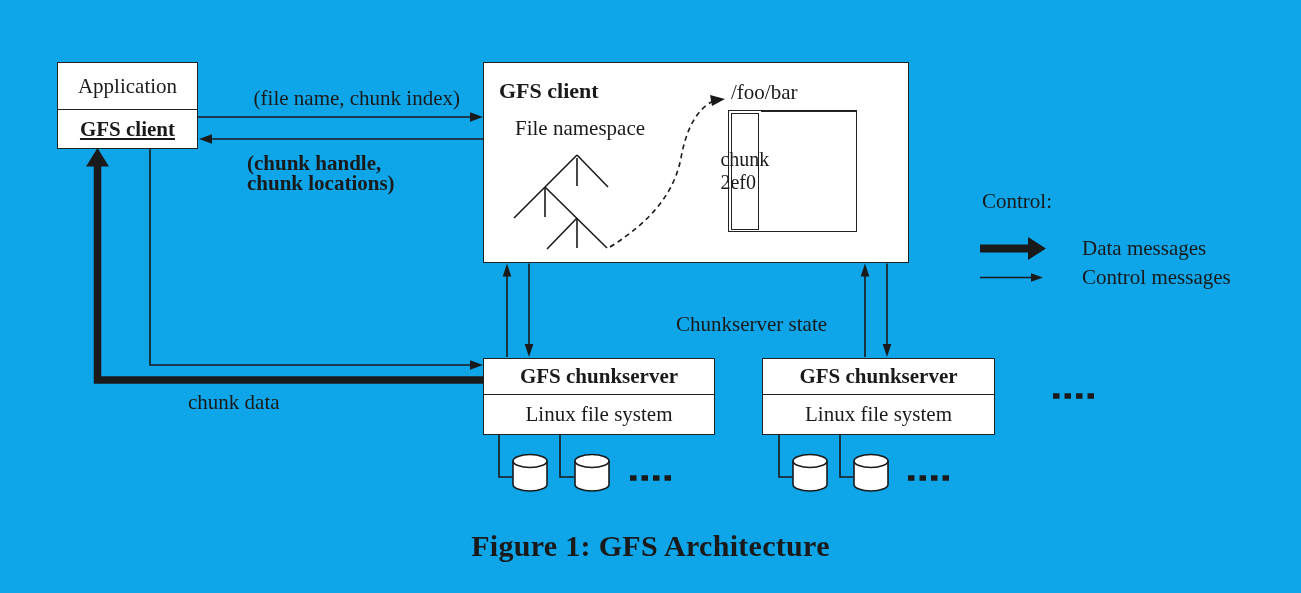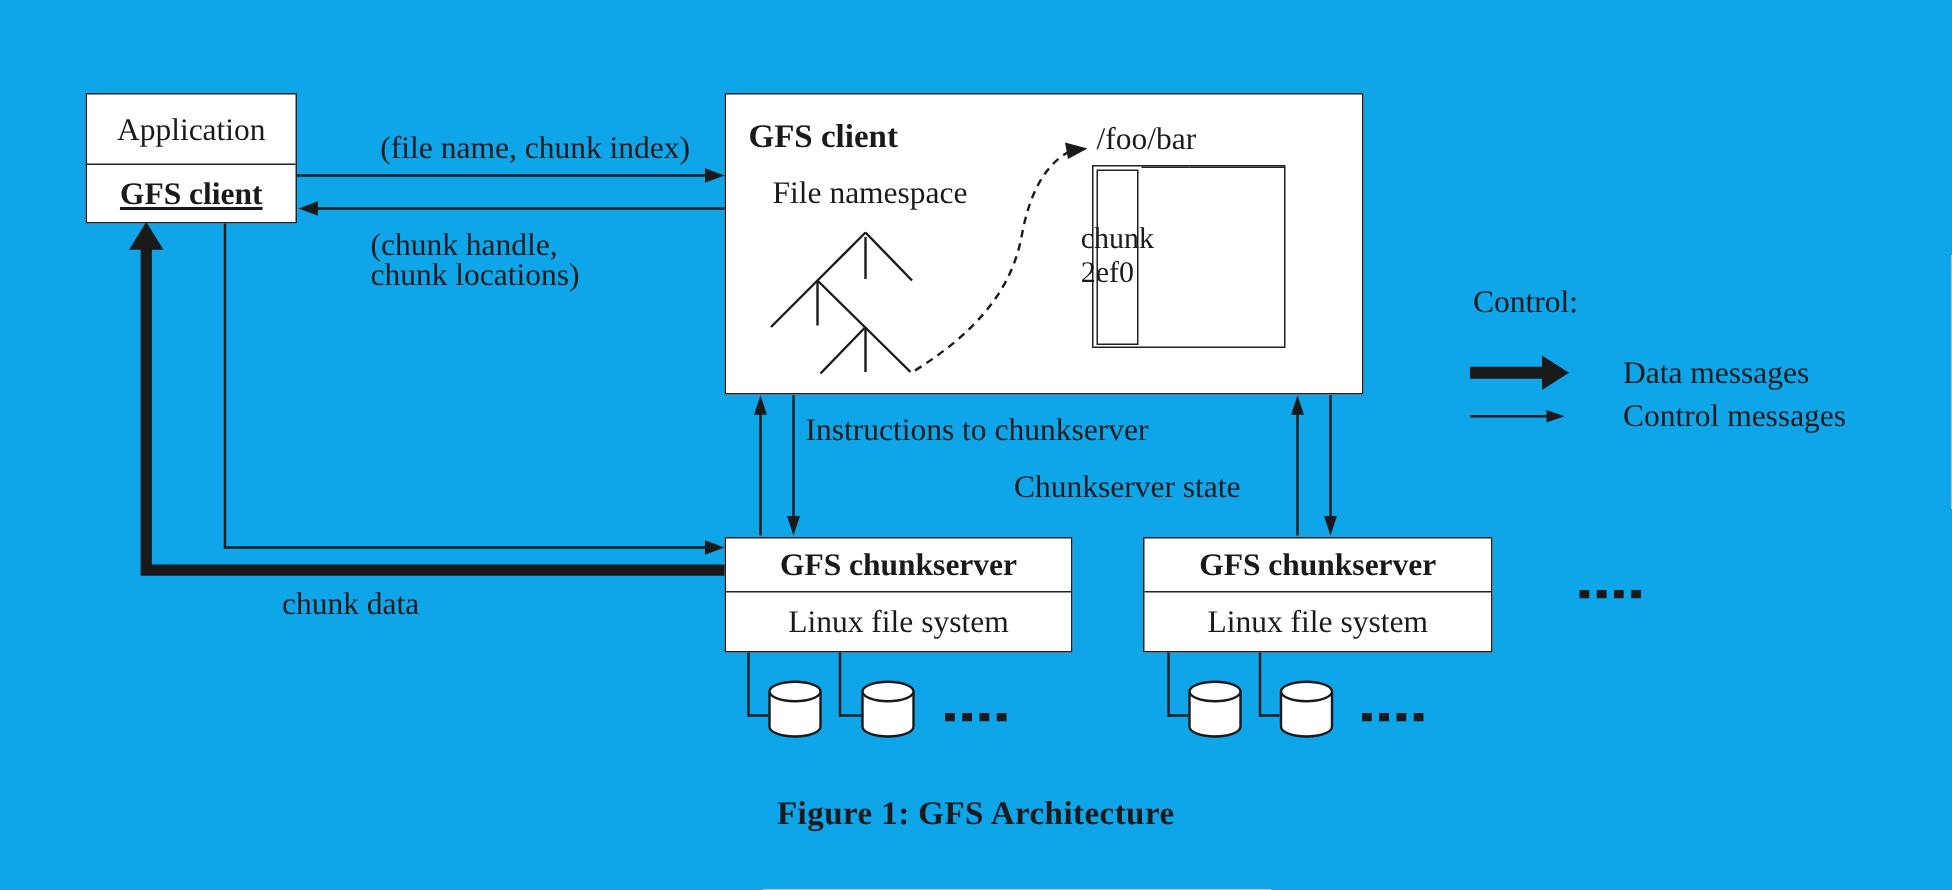--- a/index.html
+++ b/index.html
@@ -7,28 +7,28 @@
     position:relative;width:1301px;height:593px;background:#0ea5e9;
     font-family:"Liberation Serif", serif;color:#1a1a1a;overflow:hidden;
   }
   svg.layer{position:absolute;left:0;top:0;}
   .box{position:absolute;border:1.6px solid #222;background:#fff;box-sizing:border-box;display:flex;flex-direction:column;}
   .cell{display:flex;align-items:center;justify-content:center;font-size:21px;}
   .cell.split{border-bottom:1.6px solid #222;}
   .bold{font-weight:bold;}
   .lbl{position:absolute;font-size:21px;line-height:21px;white-space:nowrap;}
   .lbl.center{text-align:right;}
-  .prelines{white-space:pre-line;line-height:20px;}
+  .prelines{white-space:pre-line;line-height:20px;font-weight:bold;}
   .master-title{font-size:22px;font-weight:bold;}
   .chunk-table{position:absolute;border:1.5px solid #222;box-sizing:border-box;background:#fff;display:flex;flex-direction:row;}
   .ct-row{flex:1;position:relative;}
   .ct-row + .ct-row{border-top:1.5px solid #222;}
   .chunk-cell{position:absolute;left:2px;right:2px;top:1.5px;bottom:1.5px;border:1.5px solid #222;
     display:flex;align-items:center;justify-content:center;font-size:20px;}
-  .caption{position:absolute;left:0;width:100%;text-align:center;font-weight:bold;font-size:22px;letter-spacing:.3px;}
+  .caption{position:absolute;left:0;width:100%;text-align:center;font-weight:bold;font-size:30px;letter-spacing:.3px;}
 </style>
 </head>
 <body>
 
 <div class="stage">
 
   <div class="box" style="left:57px;top:62px;width:141px;height:87px;">
     <div class="cell split" style="height:46px;">
       <span>Application</span>
     </div>
@@ -165,21 +165,20 @@
   </svg>
 
   <div class="lbl master-title" style="left:499px;top:80px;">GFS client</div>
   <div class="lbl" style="left:499px;top:118px;margin-left:16px;">File namespace</div>
   <div class="lbl" style="left:731px;top:82px;">/foo/bar</div>
 
   <div class="lbl center" style="left:200px;top:88px;width:260px;">(file name, chunk index)</div>
   <div class="lbl prelines" style="left:247px;top:153px;">(chunk handle,
  chunk locations)</div>
   <div class="lbl" style="left:188px;top:392px;">chunk data</div>
-  <div class="lbl" style="left:537px;top:276px;">Instructions to chunkserver</div>
   <div class="lbl" style="left:676px;top:314px;">Chunkserver state</div>
 
   <div class="lbl" style="left:982px;top:191px;">Control:</div>
   <div class="lbl" style="left:1082px;top:238px;">Data messages</div>
   <div class="lbl" style="left:1082px;top:267px;">Control messages</div>
 
   <div class="caption" style="top:529px;">Figure 1: GFS Architecture</div>
 </div>
 
 </body></html>

